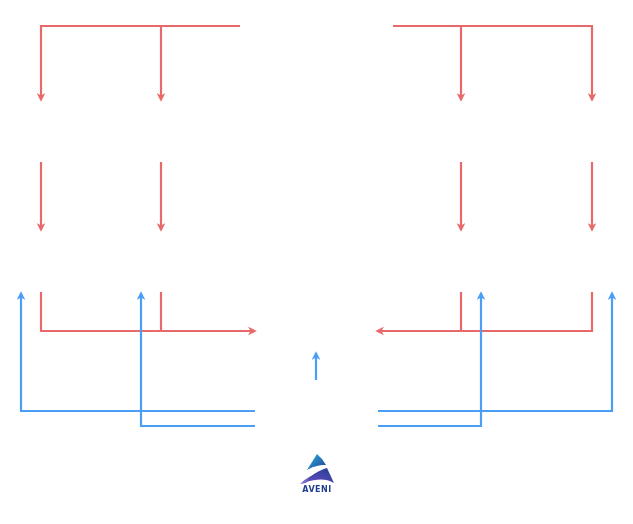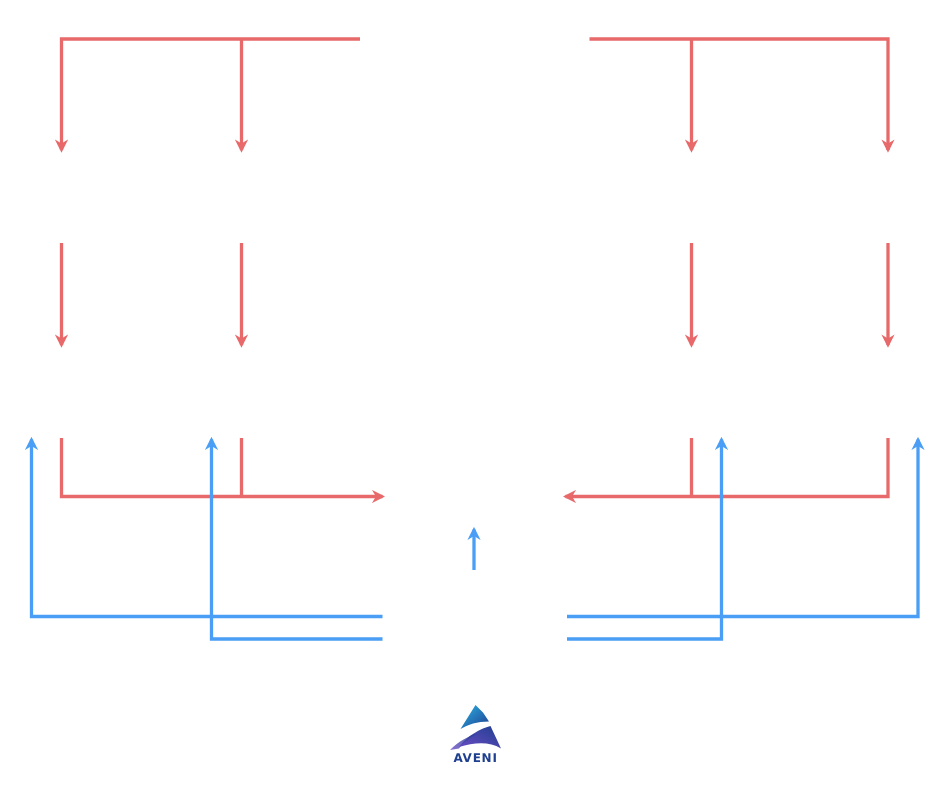--- a/index.html
+++ b/index.html
@@ -1,19 +1,19 @@
 <!DOCTYPE html>
 <html><head>
   <meta charset="utf-8">
   <style>
     html, body { margin: 0; padding: 0; background: #ffffff; }
     body { width: 633px; height: 524px; position: relative; overflow: hidden;
            font-family: "Liberation Sans", sans-serif; }
     #diagram { position: absolute; left: 0; top: 0; }
-    .logo { position: absolute; left: 296px; top: 468px; width: 42px; height: 46px; }
+    .logo { position: absolute; left: 296px; top: 452px; width: 42px; height: 46px; }
     .logo-text { position: absolute; left: 0; top: 33px; width: 42px; text-align: center;
                  font-family: "DejaVu Sans", sans-serif; font-weight: bold; font-size: 8px;
                  letter-spacing: 0.5px; }
   </style>
 </head>
 <body style="background: rgb(255, 255, 255);">
 
 <svg id="diagram" width="633" height="524" viewBox="0 0 633 524">
   <defs>
     <marker id="arrow-red" viewBox="0 0 10 10" refX="8" refY="5" markerWidth="4" markerHeight="4" orient="auto-start-reverse" markerUnits="strokeWidth">

